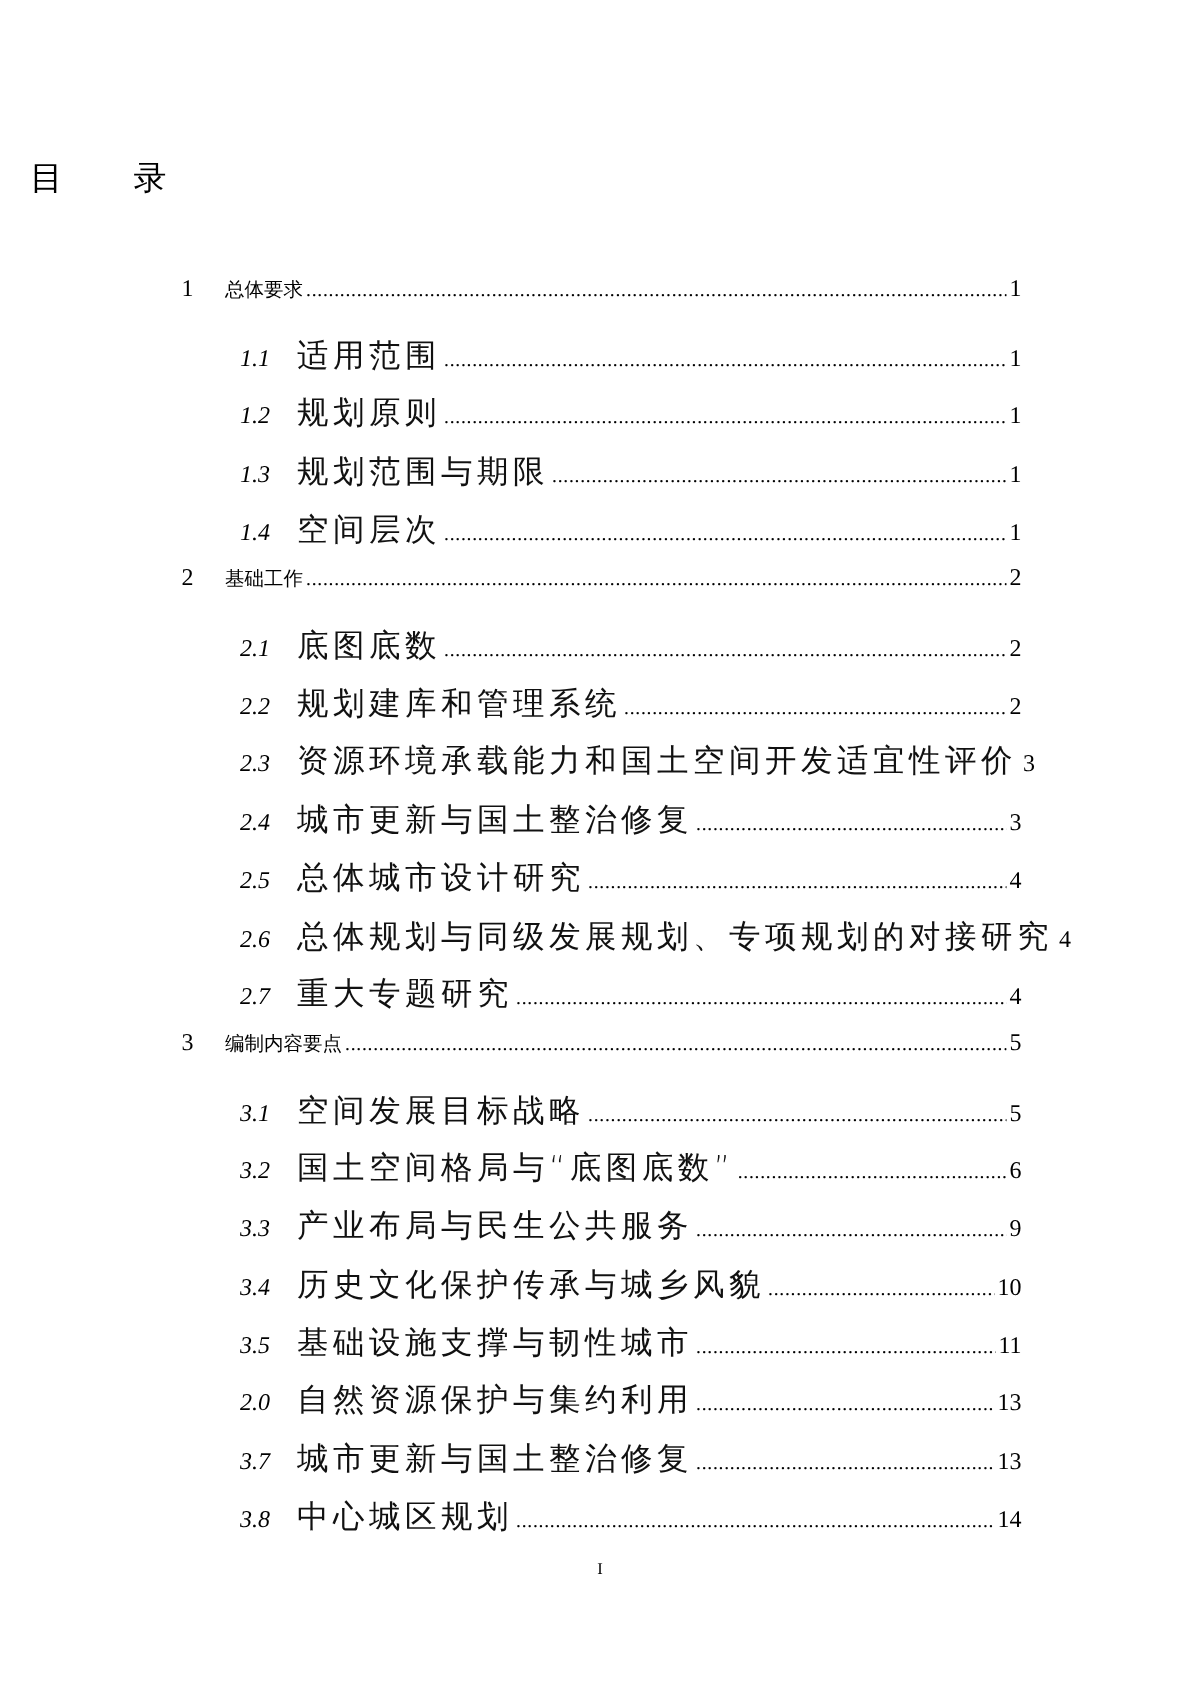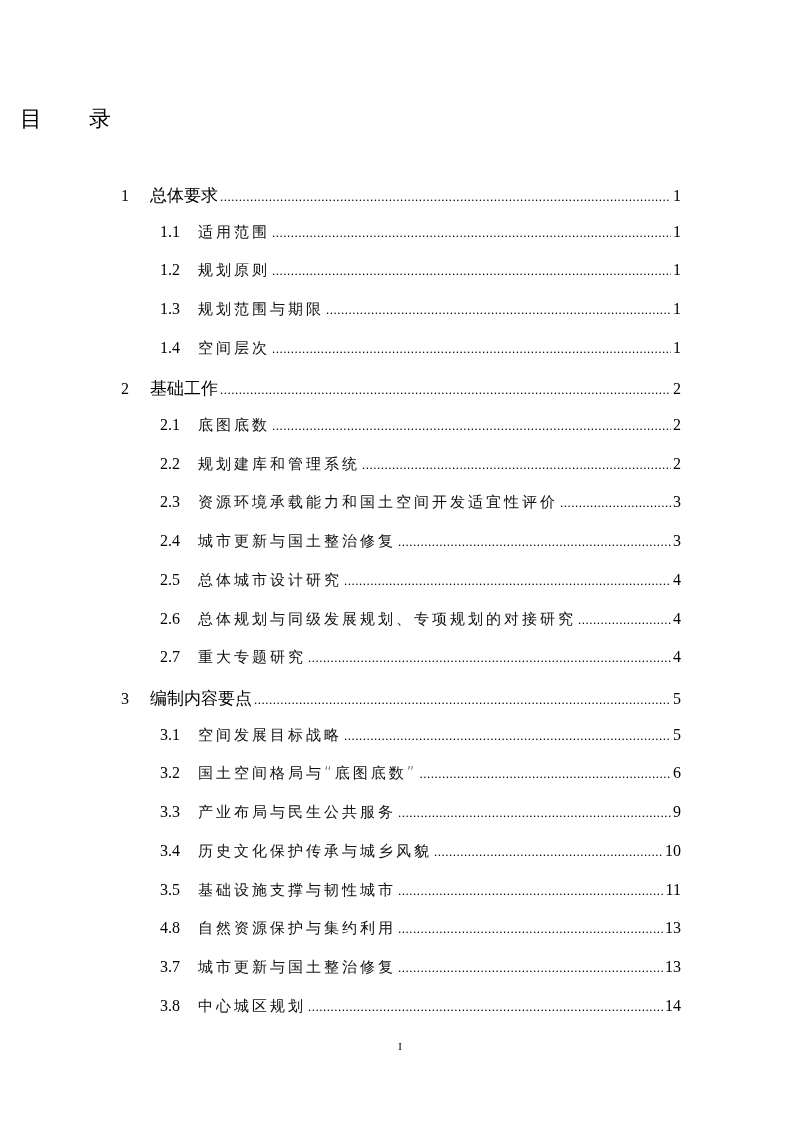--- a/index.html
+++ b/index.html
@@ -7,24 +7,24 @@
          font-family: "Liberation Serif", "DejaVu Serif", serif; color: #000; }
   .title { position: absolute; top: 104px; left: 0; width: 800px; text-align: left;
            font-family: "DejaVu Sans", sans-serif; font-size: 22px; letter-spacing: 20px;
            text-indent: 20px; }
   .toc { position: absolute; top: 184px; left: 0; width: 800px; }
   .row { position: absolute; height: 26px; display: flex; align-items: baseline; }
   .row.l1 { left: 121px; width: 560px; }
   .row.l2 { left: 160px; width: 521px; }
   .num { font-size: 16px; flex: none; }
   .l1 .num { width: 29px; }
-  .l2 .num { width: 38px; }
+  .l2 .num { width: 38px; font-style: italic; }
   .txt { flex: none; font-size: 16px; white-space: nowrap; }
-  .l1 .txt { font-family: "DejaVu Sans", sans-serif; font-size: 17px; }
-  .l2 .txt { font-family: "DejaVu Sans", sans-serif; font-size: 15px; letter-spacing: 3px; font-weight: 300; color: #111; }
+  .l1 .txt { font-family: "DejaVu Sans", sans-serif; font-size: 13px; }
+  .l2 .txt { font-family: "DejaVu Sans", sans-serif; font-size: 21px; letter-spacing: 3px; font-weight: 300; color: #111; }
   .leader { flex: 1; overflow: hidden; white-space: nowrap; font-size: 13px; letter-spacing: 0.5px; margin: 0 2px; }
   .leader::before { content: "................................................................................................................................................................................................................................................"; }
   .page { flex: none; font-size: 16px; text-align: right; }
   .footer { position: absolute; top: 1040px; left: 0; width: 800px; text-align: center; font-size: 11px; }
 </style>
 </head>
 <body>
 
 <div class="title">目 录</div>
 
@@ -137,21 +137,21 @@
     <span class="leader"></span>
     <span class="page">10</span>
   </div>
   <div class="row l2" style="top:697px">
     <span class="num">3.5</span>
     <span class="txt">基础设施支撑与韧性城市</span>
     <span class="leader"></span>
     <span class="page">11</span>
   </div>
   <div class="row l2" style="top:735px">
-    <span class="num">4.8</span>
+    <span class="num">2.0</span>
     <span class="txt">自然资源保护与集约利用</span>
     <span class="leader"></span>
     <span class="page">13</span>
   </div>
   <div class="row l2" style="top:774px">
     <span class="num">3.7</span>
     <span class="txt">城市更新与国土整治修复</span>
     <span class="leader"></span>
     <span class="page">13</span>
   </div>

